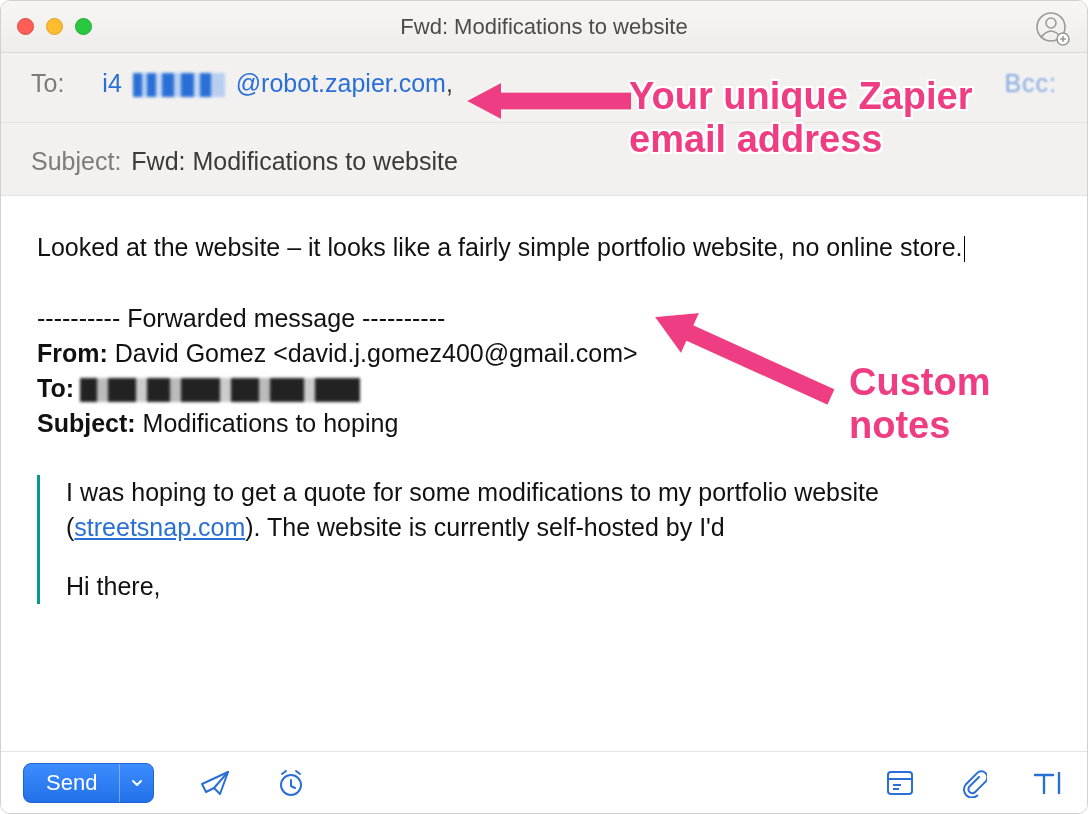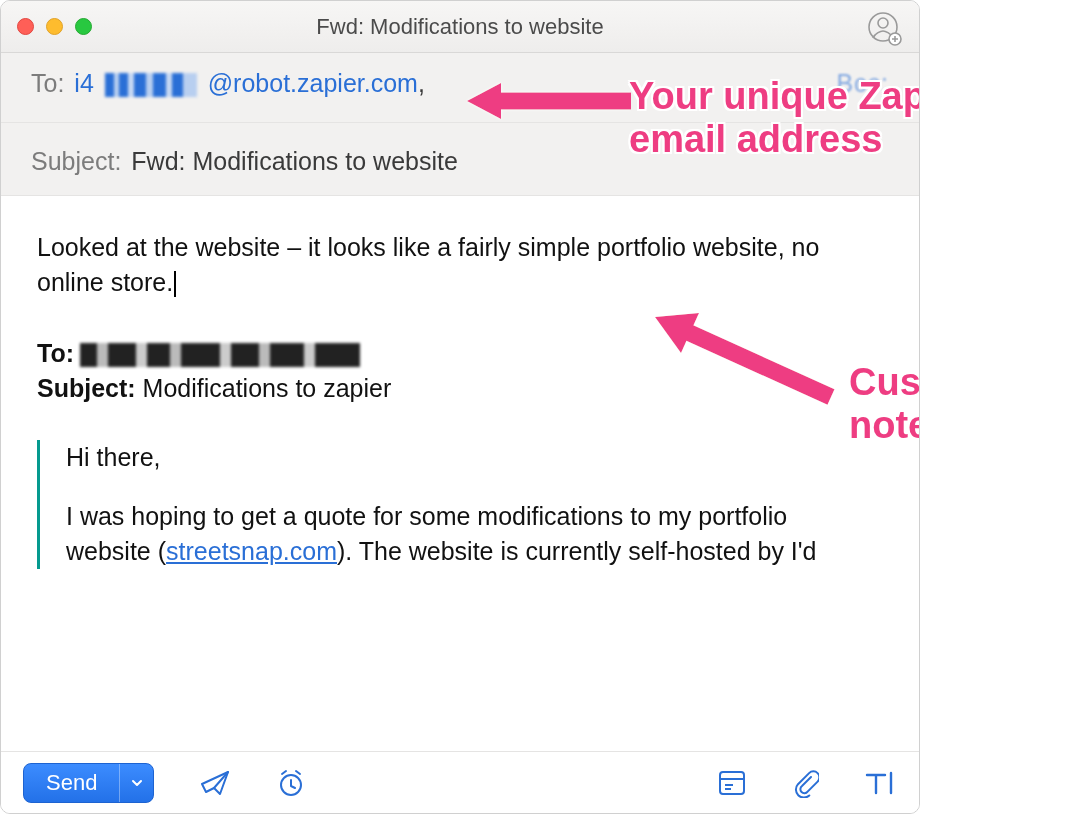--- a/index.html
+++ b/index.html
@@ -1,36 +1,36 @@
 <!DOCTYPE html>
 <html><head>
 <meta charset="utf-8">
 <style>
   * { box-sizing: border-box; margin: 0; padding: 0; }
   html, body { width: 1088px; height: 814px; overflow: hidden; font-family: -apple-system, "Helvetica Neue", Arial, sans-serif; }
   body { background: #fff; }
 
-  .window { display: flex; flex-direction: column; width: 920px; height: 814px; border: 1px solid #d0d0d0; border-radius: 10px; overflow: hidden; background: #fff; position: relative; }
+  .window { display: flex; flex-direction: column; width: 1088px; height: 814px; border: 1px solid #d0d0d0; border-radius: 10px; overflow: hidden; background: #fff; position: relative; }
 
   
   .titlebar { height: 52px; background: linear-gradient(#f7f6f5, #eeedec); display: flex; align-items: center; padding: 0 16px; position: relative; border-bottom: 1px solid #d9d8d7; }
   .traffic { display: flex; gap: 12px; }
   .tl { width: 17px; height: 17px; border-radius: 50%; }
   .tl.red { background:#ff5f57; border:1px solid #e24640; }
   .tl.yellow { background:#febc2e; border:1px solid #e1a228; }
   .tl.green { background:#28c840; border:1px solid #26a932; }
   .title { position:absolute; left:0; right:0; text-align:center; font-size:22px; color:#4b4b4b; }
   .avatar-add { position:absolute; right:16px; top:10px; width:36px; height:36px; color:#9a9a9a; }
 
   
   .headers { background:#f2f1f0; border-bottom:1px solid #e5e4e3; padding: 14px 30px 18px 30px; display:flex; flex-direction:column; gap:18px; position:relative; }
   .hr-line { border-top:1px solid #e5e4e3; margin: 4px -30px; }
   .row { display:flex; align-items:baseline; font-size:25px; line-height:1.3; }
   .label { color:#7c7c7c; margin-right:10px; }
-  .to-value { color:#2a6fd6; }
+  .to-value { color:#2a6fd6;margin-left:28px; }
   .to-redact { display:inline-block; width:92px; height:24px; vertical-align:middle; background:
      linear-gradient(90deg,
        #2a6fd6 0 10%, #b8cff0 10% 15%, #2a6fd6 15% 25%, #c7d9f3 25% 32%,
        #2a6fd6 32% 45%, #b8cff0 45% 52%, #2a6fd6 52% 66%, #c7d9f3 66% 73%,
        #2a6fd6 73% 85%, #b8cff0 85% 100%);
      filter: blur(1.4px); margin:0 4px; }
   .sub-value { color:#3a3a3a; }
   .ccbc { position:absolute; right:30px; top:16px; font-size:25px; color:#2a6fd6; opacity:.55; filter: blur(1px); letter-spacing:1px; }
 
   
@@ -109,27 +109,29 @@
       <span class="label">Subject:</span>
       <span class="sub-value">Fwd: Modifications to website</span>
     </div>
   </div>
 
   <div class="body-scroll">
     <div class="body">
       <p><span>Looked at the website – it looks like a fairly simple portfolio website, no online store.</span><span class="cursor"></span></p>
 
       <div class="fwd-block">
+        <div class="fwd-sep">---------- Forwarded message ----------</div>
+        <div class="fwd-header"><b>From:</b><span> David Gomez &lt;david.j.gomez400@gmail.com&gt;</span></div>
         <div class="fwd-header"><b>To:</b><span class="to-redact2"></span></div>
-        <div class="fwd-header"><b>Subject:</b><span> Modifications to zapier</span></div>
+        <div class="fwd-header"><b>Subject:</b><span> Modifications to hoping</span></div>
       </div>
 
       <div class="quote">
+        <p><span>I was hoping to get a quote for some modifications to my portfolio website (</span><a href="#">streetsnap.com</a><span>). The website is currently self-hosted by I'd</span></p>
         <p>Hi there,</p>
-        <p><span>I was hoping to get a quote for some modifications to my portfolio website (</span><a href="#">streetsnap.com</a><span>). The website is currently self-hosted by I'd</span></p>
       </div>
     </div>
   </div>
 
   <div class="toolbar">
     <div class="send-btn">
       <span class="lbl">Send</span>
       <span class="dd">
         <svg width="12" height="12" viewBox="0 0 12 12">
             <path d="M2 4l4 4 4-4" fill="none" stroke="#fff" stroke-width="2" stroke-linecap="round" stroke-linejoin="round"></path>

